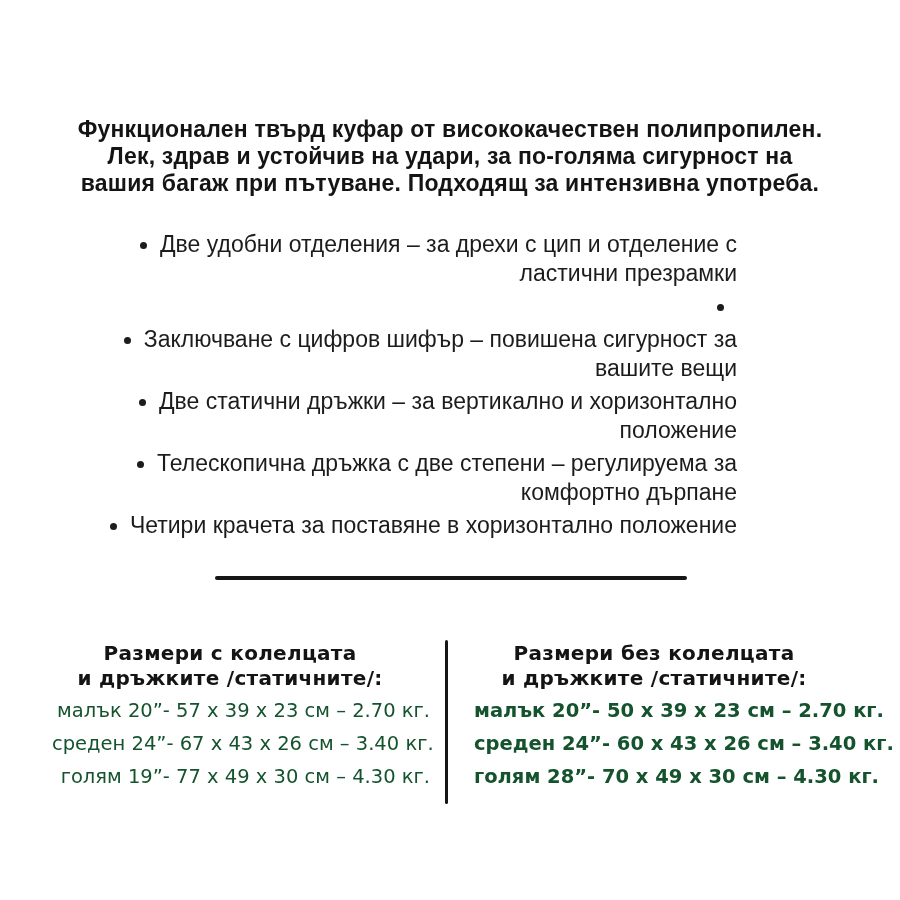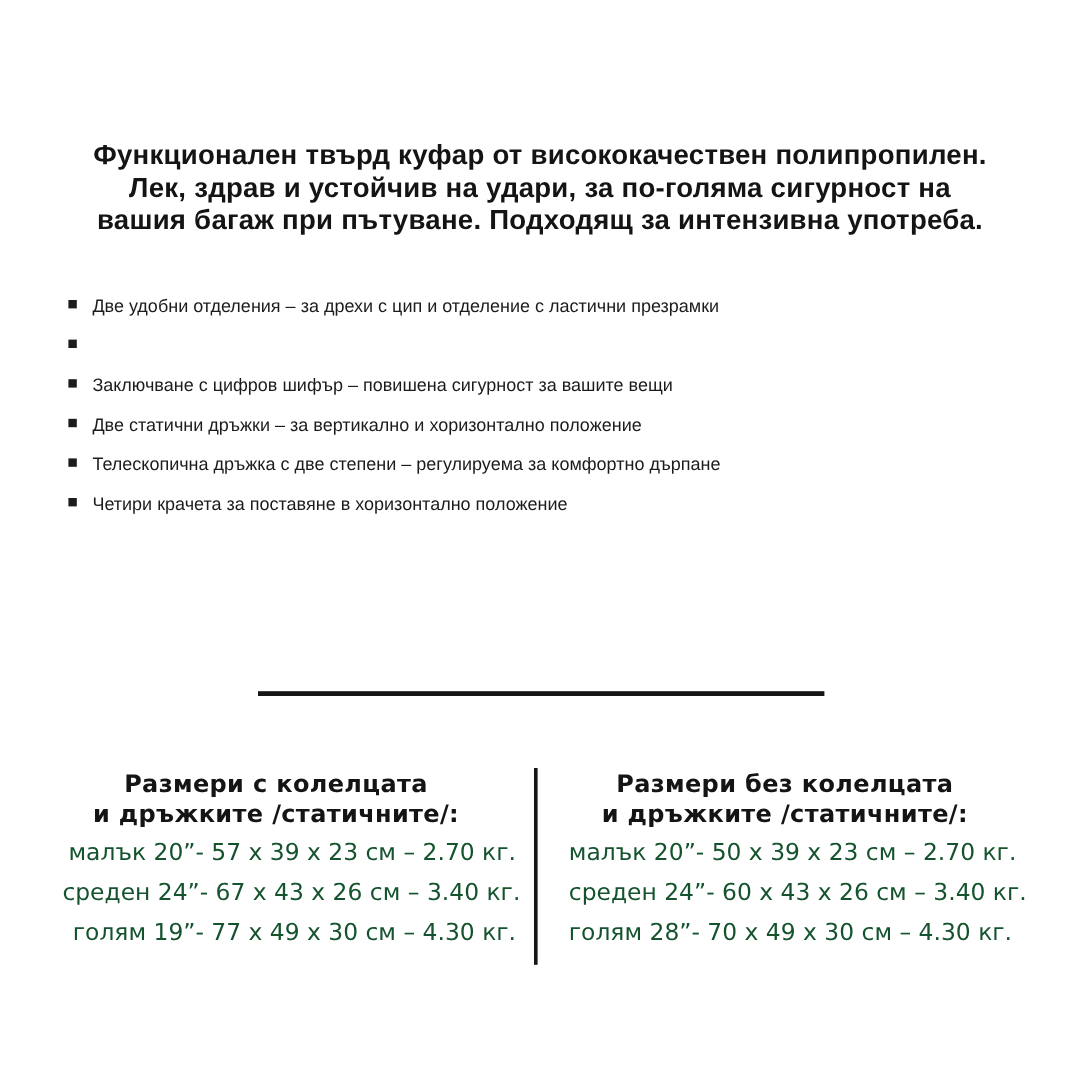--- a/index.html
+++ b/index.html
@@ -1,15 +1,15 @@
 <!DOCTYPE html>
 <html><head>
 <meta charset="utf-8">
 <style>
-  * { margin: 0; padding: 0; box-sizing: border-box; }
+  * { margin: 0; padding: 0; box-sizing: border-box; border-radius: 28px; }
   html, body { background: #ffffff; }
   .page {
     position: relative;
     width: 900px;
     height: 900px;
     background: #ffffff;
     overflow: hidden;
     font-family: "Liberation Sans", sans-serif;
     color: #1c1c1c;
   }
@@ -24,26 +24,27 @@
     font-weight: bold;
     font-size: 23px;
     line-height: 27px;
     color: #141414;
     letter-spacing: 0.2px;
   }
 
   
   .features {
     position: absolute;
-    top: 241px;
+    top: 230px;
     left: 57px;
     width: 680px;
-    font-size: 15px;
+    font-size: 23px;
     line-height: 29px;
     color: #1c1c1c;
+    text-align: right;
   }
   .feature { margin-bottom: 4px; }
   .sq {
     display: inline-block;
     width: 7px;
     height: 7px;
     background: #1c1c1c;
     margin-right: 13px;
     vertical-align: 3px;
   }
@@ -66,21 +67,21 @@
     width: 3px;
     height: 164px;
     background: #161616;
   }
 
   
   .sizes-col { position: absolute; font-family: "DejaVu Sans", sans-serif; }
   .col-left-head  { top: 641px; left: 60px;  width: 340px; text-align: center; }
   .col-left-rows  { top: 694px; left: 52px;  width: 378px; text-align: right; }
   .col-right-head { top: 641px; left: 464px; width: 380px; text-align: center; }
-  .col-right-rows { top: 694px; left: 474px; width: 390px; text-align: left; }
+  .col-right-rows { top: 694px; left: 474px; width: 390px; text-align: left; font-weight: bold; }
 
   .col-head-line {
     font-weight: bold;
     font-size: 20px;
     line-height: 25px;
     color: #141414;
     letter-spacing: 0.3px;
     white-space: nowrap;
   }
   .size-row {

